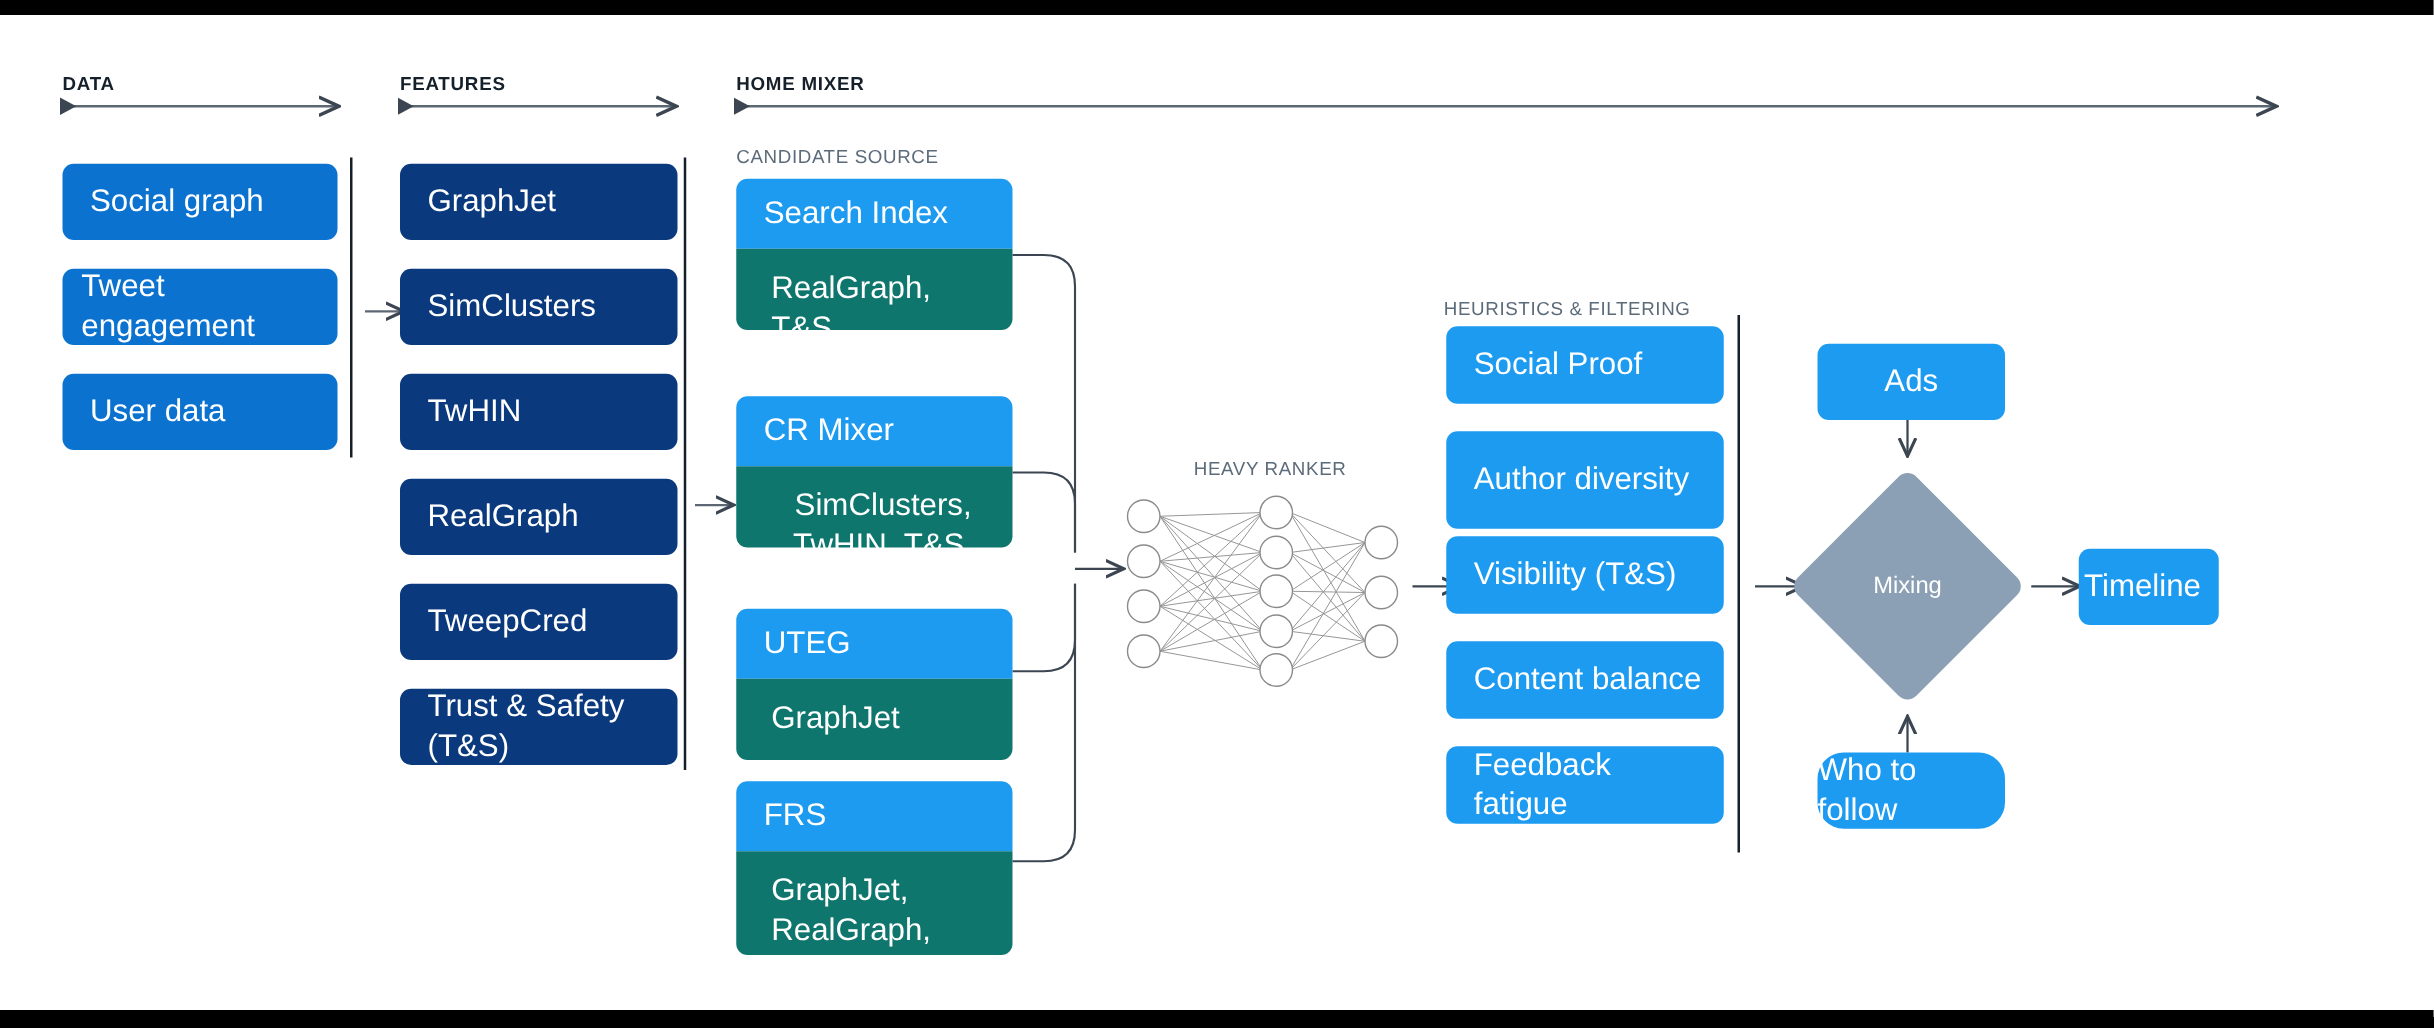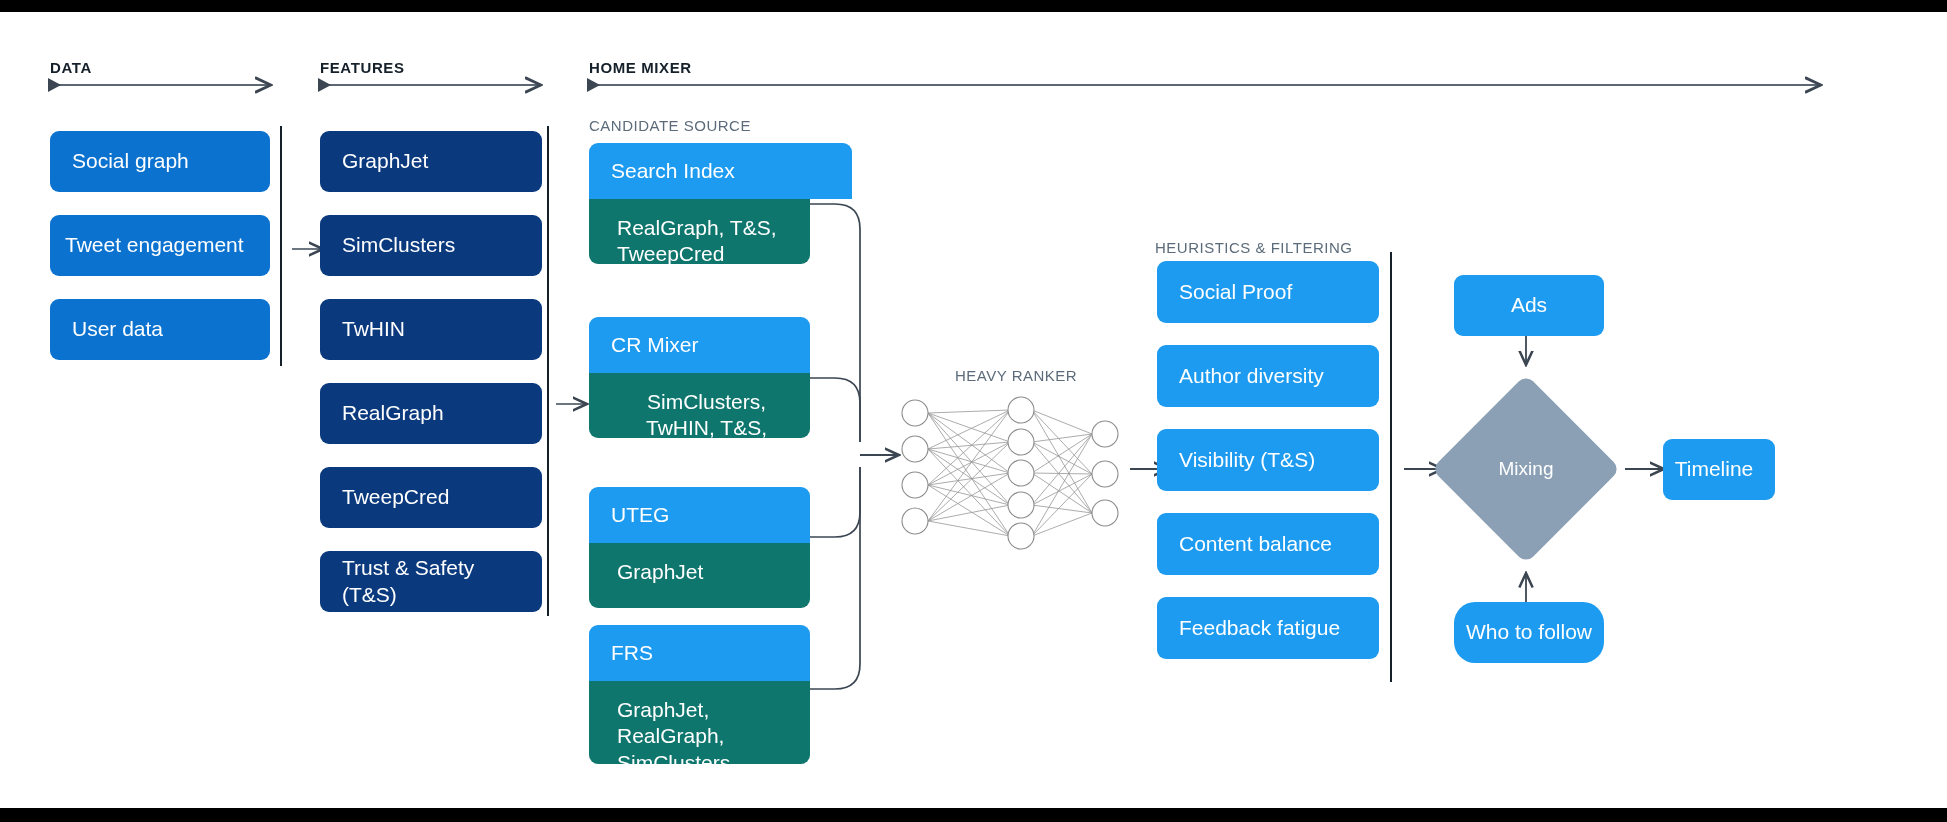--- a/index.html
+++ b/index.html
@@ -53,21 +53,21 @@
   }
 
   
   .box {
     position: absolute;
     border-radius: 9px;
     display: flex;
     align-items: center;
     box-sizing: border-box;
     color: #ffffff;
-    font-size: 21px;
+    font-size: 25px;
     line-height: 1.26;
     padding-left: 22px;
     padding-right: 14px;
   }
   .box.data      { background: #0b72d0; }
   .box.feature   { background: #0a3a7d; font-weight: 500; }
   .box.cs-head   { background: #1d9bf0; border-radius: 9px 9px 0 0; }
   .box.cs-body   { background: #0f766e; border-radius: 0 0 9px 9px; align-items: flex-start; padding-top: 16px; padding-left: 28px;}
   .box.heuristic { background: #1d9bf0; }
   .box.output    { background: #1d9bf0; }
@@ -266,21 +266,21 @@
   <div class="box feature" style="left:320px; top:371px; width:222px; height:61px;">
     <span>RealGraph</span>
   </div>
   <div class="box feature" style="left:320px; top:455px; width:222px; height:61px;">
     <span>TweepCred</span>
   </div>
   <div class="box feature" style="left:320px; top:539px; width:222px; height:61px;">
     <span>Trust &amp; Safety (T&amp;S)</span>
   </div>
 
-  <div class="box cs-head" style="left:589px; top:131px; width:263px; height:56px;">
+  <div class="box cs-head" style="left:589px; top:131px; width:221px; height:56px;">
     <span>Search Index</span>
   </div>
   <div class="box cs-body" style="left:589px; top:187px; width:221px; height:65px;">
     <span>RealGraph, T&amp;S, TweepCred</span>
   </div>
 
   <div class="box cs-head" style="left:589px; top:305px; width:221px; height:56px;">
     <span>CR Mixer</span>
   </div>
   <div class="box cs-body" style="left:589px; top:361px; width:221px; height:65px;text-align:center;">
@@ -297,21 +297,21 @@
   <div class="box cs-head" style="left:589px; top:613px; width:221px; height:56px;">
     <span>FRS</span>
   </div>
   <div class="box cs-body" style="left:589px; top:669px; width:221px; height:83px;">
     <span>GraphJet, RealGraph, SimClusters</span>
   </div>
 
   <div class="box heuristic" style="left:1157px; top:249px; width:222px; height:62px;">
     <span>Social Proof</span>
   </div>
-  <div class="box heuristic" style="left:1157px; top:333px; width:222px; height:62px;">
+  <div class="box heuristic" style="left:1157px; top:333px; width:222px; height:78px;">
     <span>Author diversity</span>
   </div>
   <div class="box heuristic" style="left:1157px; top:417px; width:222px; height:62px;">
     <span>Visibility (T&amp;S)</span>
   </div>
   <div class="box heuristic" style="left:1157px; top:501px; width:222px; height:62px;">
     <span>Content balance</span>
   </div>
   <div class="box heuristic" style="left:1157px; top:585px; width:222px; height:62px;">
     <span>Feedback fatigue</span>

